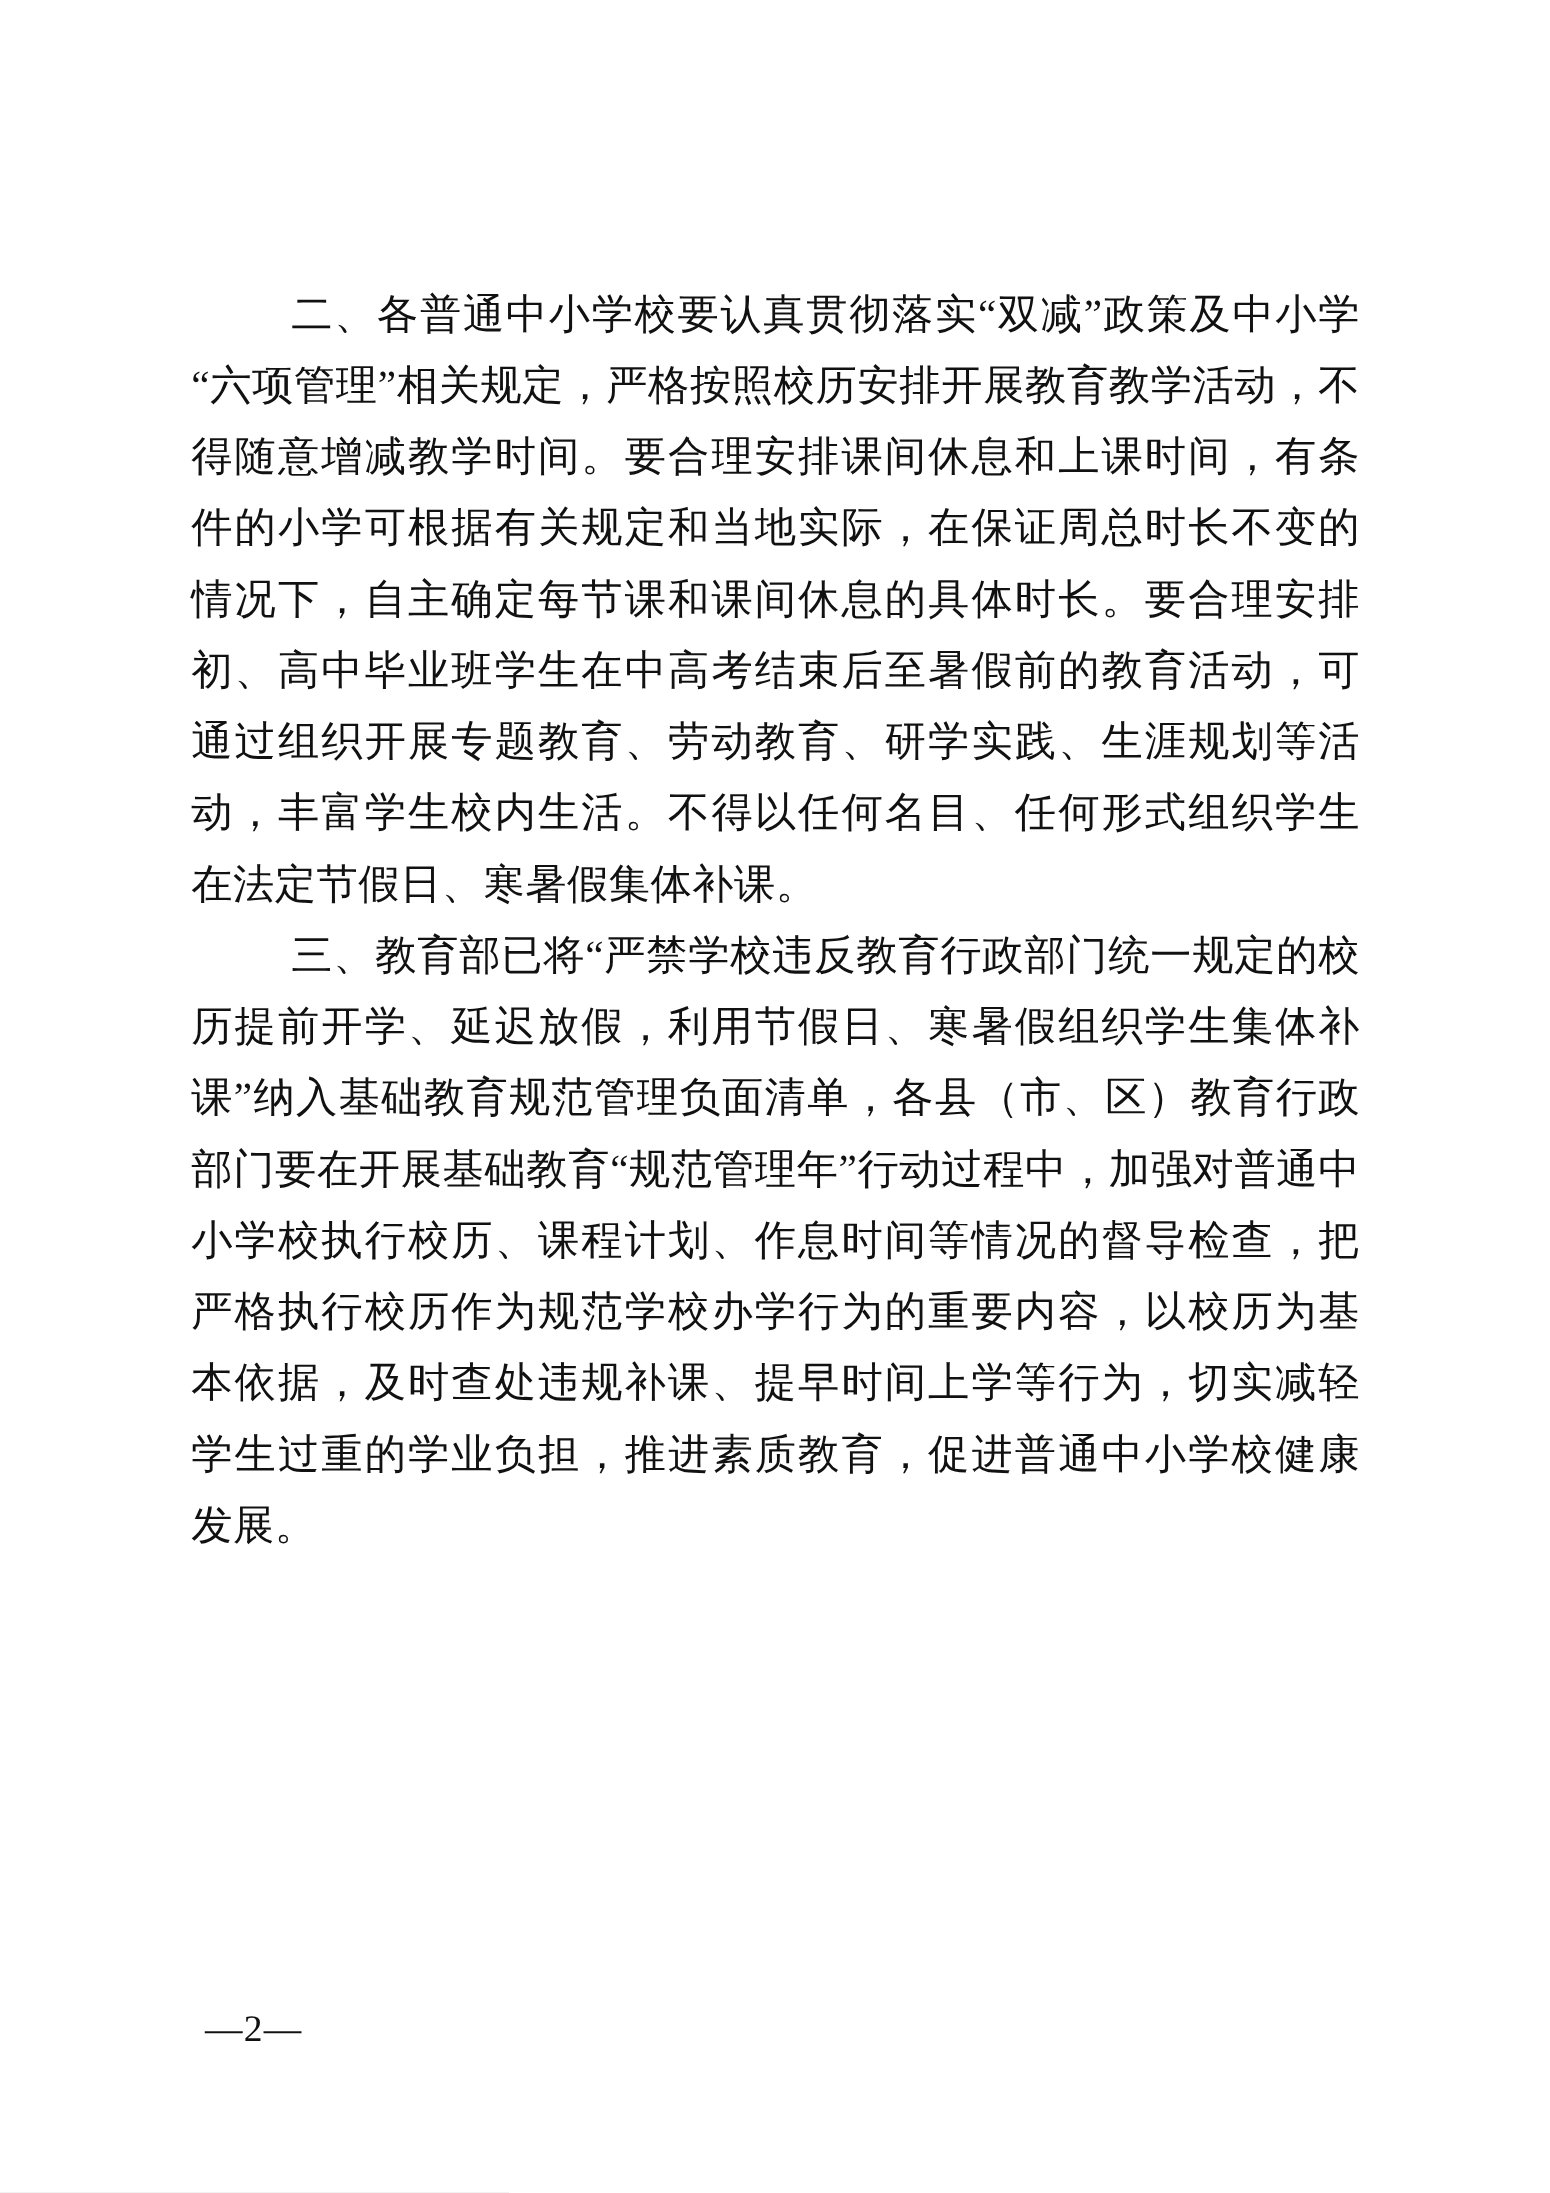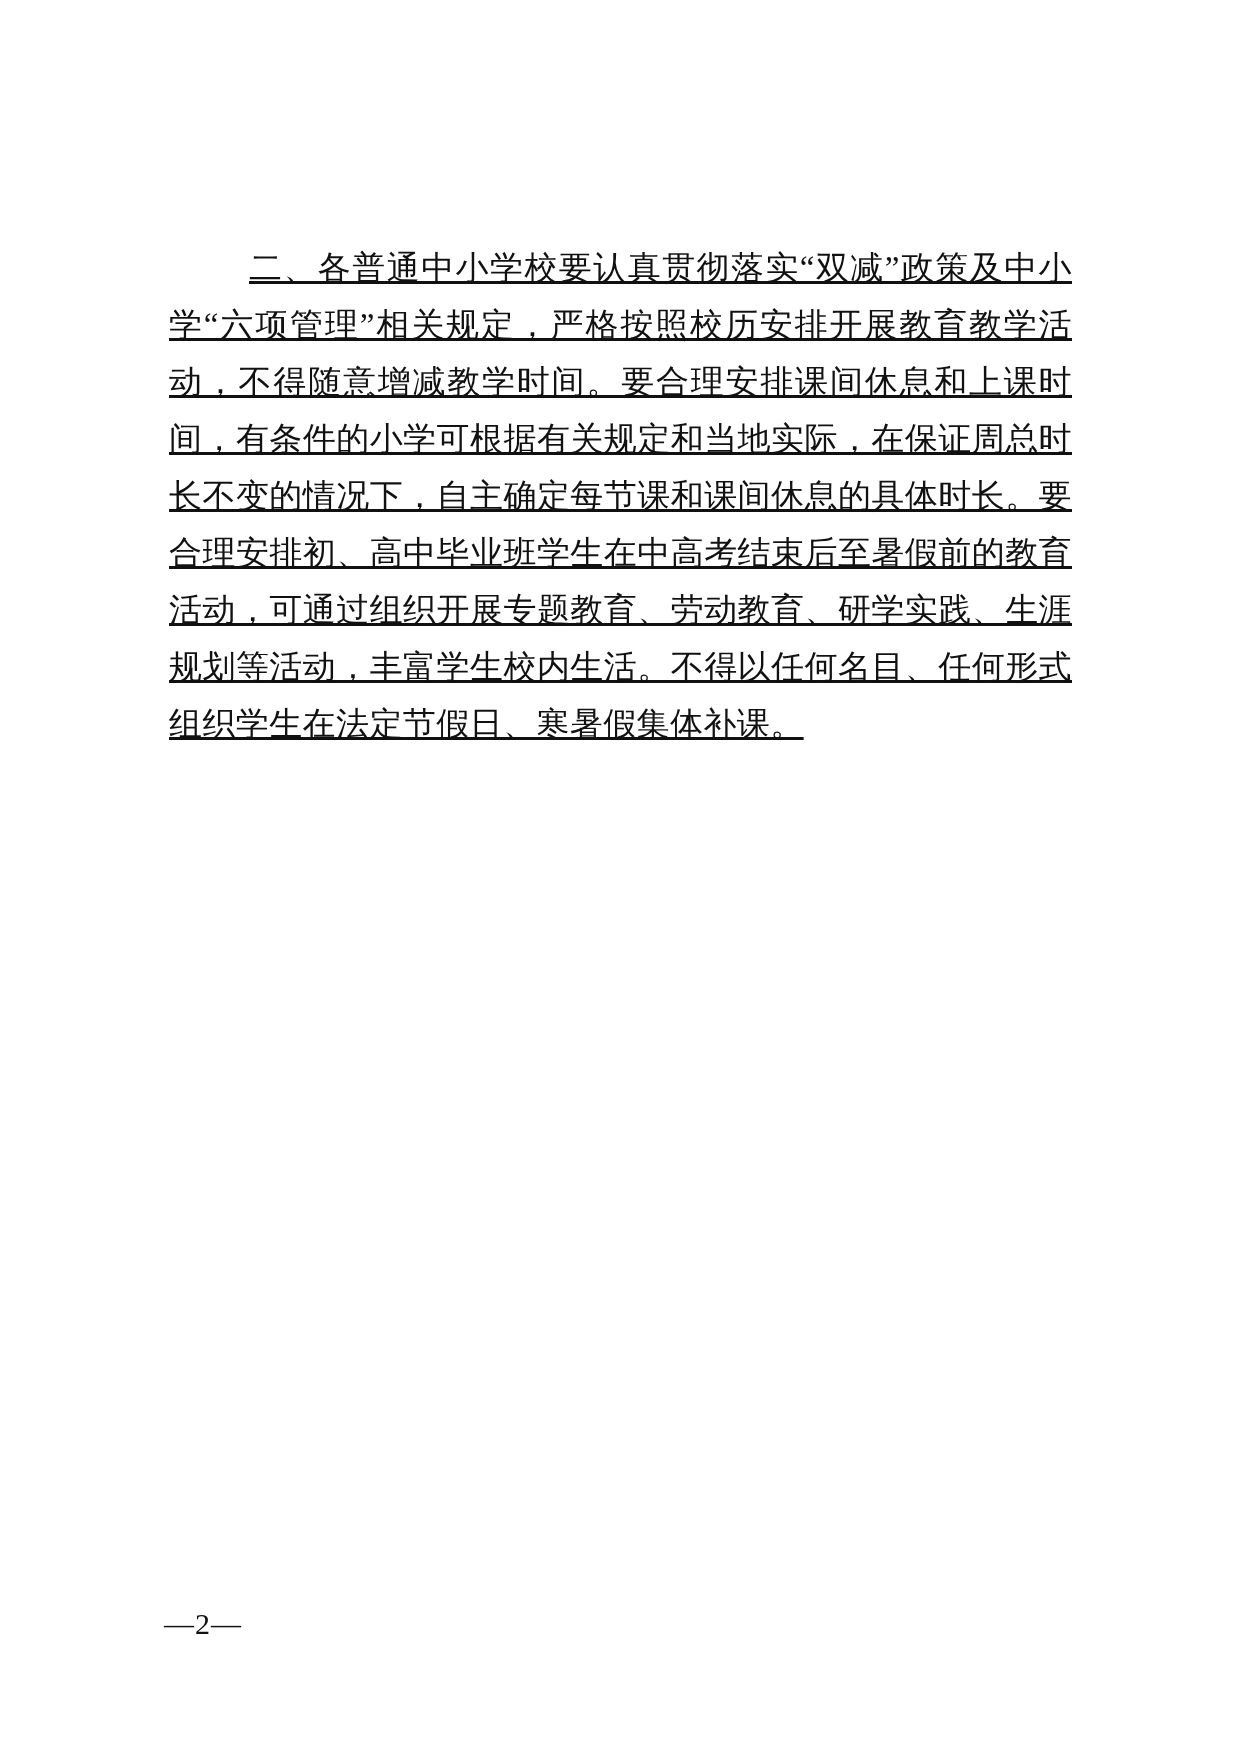--- a/index.html
+++ b/index.html
@@ -22,42 +22,42 @@
     left: 153px;
     top: 224px;
     width: 935px;
     font-size: 33px;
     line-height: 57px;
     letter-spacing: 0.4px;
     text-align: justify;
     text-justify: inter-ideograph;
   }
   .para {
-    margin: 16px;
+    margin: 0;
     padding: 0;
     text-indent: 80px;
     word-break: break-all;
-    text-decoration: underline;
   }
   .footer {
     position: absolute;
     left: 164px;
     top: 1604px;
     font-size: 30px;
     line-height: 40px;
     color: #111111;
     letter-spacing: 1px;
   }
 </style>
 </head>
 <body>
 
 <div class="page">
 
   <main class="content">
     <p class="para">二、各普通中小学校要认真贯彻落实“双减”政策及中小学“六项管理”相关规定，严格按照校历安排开展教育教学活动，不得随意增减教学时间。要合理安排课间休息和上课时间，有条件的小学可根据有关规定和当地实际，在保证周总时长不变的情况下，自主确定每节课和课间休息的具体时长。要合理安排初、高中毕业班学生在中高考结束后至暑假前的教育活动，可通过组织开展专题教育、劳动教育、研学实践、生涯规划等活动，丰富学生校内生活。不得以任何名目、任何形式组织学生在法定节假日、寒暑假集体补课。</p>
+    <p class="para">三、教育部已将“严禁学校违反教育行政部门统一规定的校历提前开学、延迟放假，利用节假日、寒暑假组织学生集体补课”纳入基础教育规范管理负面清单，各县（市、区）教育行政部门要在开展基础教育“规范管理年”行动过程中，加强对普通中小学校执行校历、课程计划、作息时间等情况的督导检查，把严格执行校历作为规范学校办学行为的重要内容，以校历为基本依据，及时查处违规补课、提早时间上学等行为，切实减轻学生过重的学业负担，推进素质教育，促进普通中小学校健康发展。</p>
   </main>
 
   <div class="footer">
     <span>—2—</span>
   </div>
 
 </div>
 
 </body></html>

